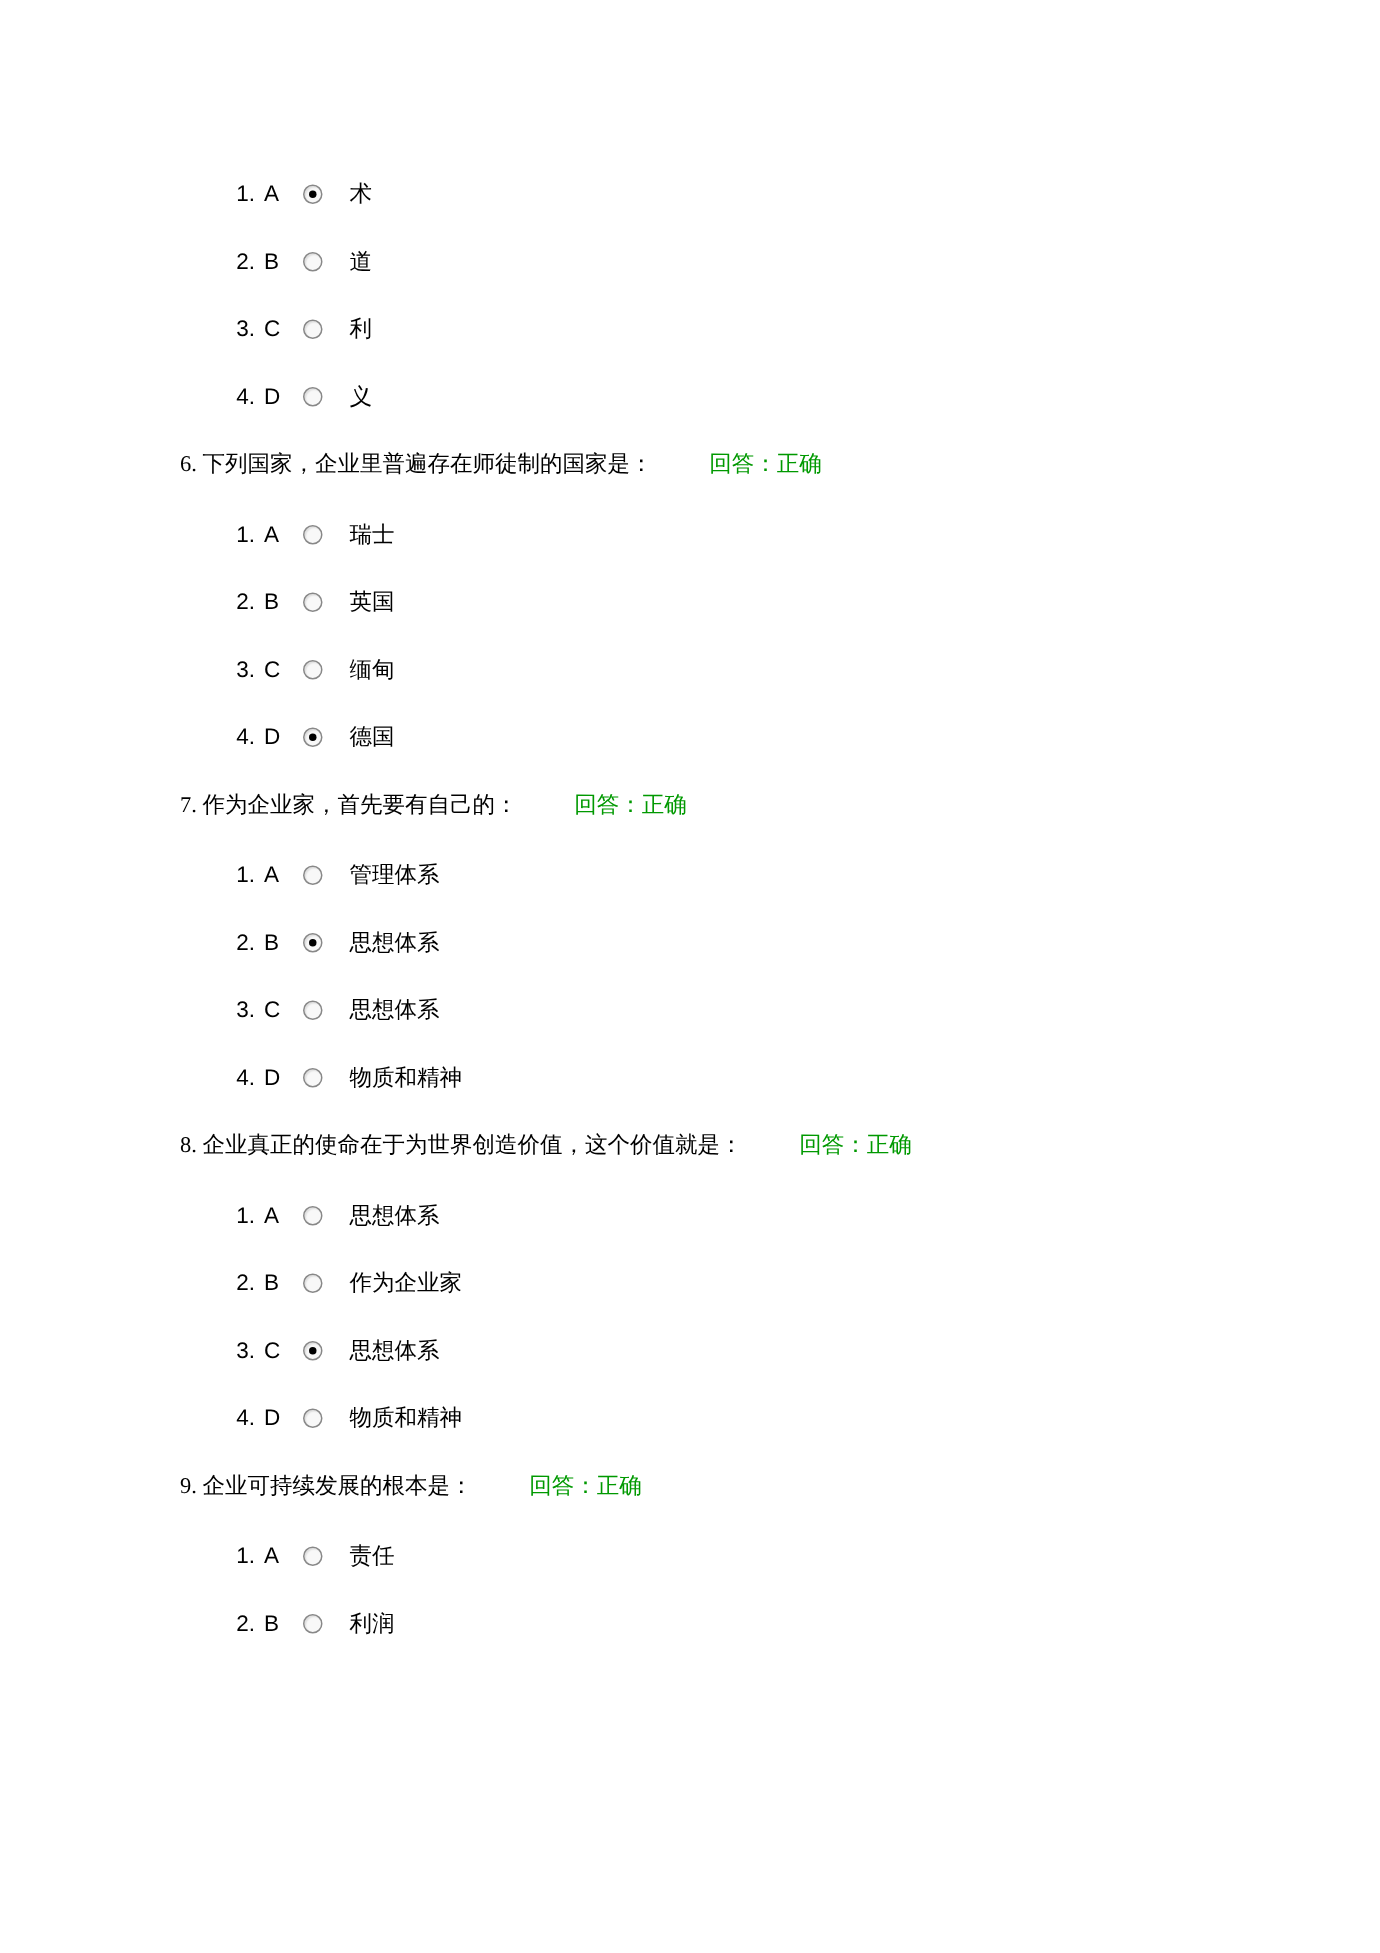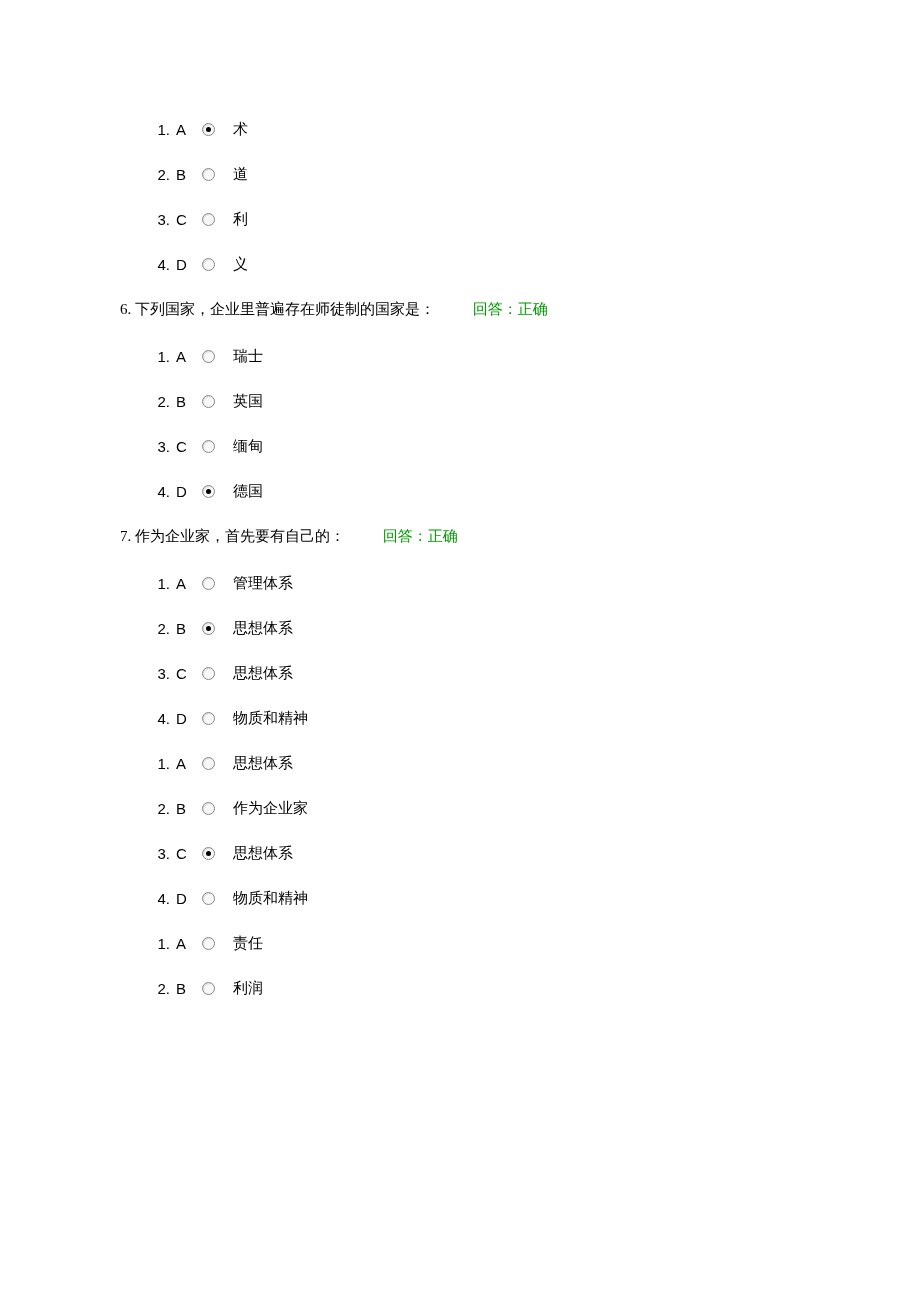--- a/index.html
+++ b/index.html
@@ -166,20 +166,25 @@
       <span class="opt-text">思想体系</span>
     </div>
     <div class="option-row">
       <span class="opt-num">4.</span>
       <span class="opt-letter">D</span>
       <span class="radio"></span>
       <span class="opt-text">物质和精神</span>
     </div>
   </div>
 
+  <div class="question-line">
+    <span class="q-num">8.</span>
+    <span class="q-text">企业真正的使命在于为世界创造价值，这个价值就是：</span>
+    <span class="feedback">回答：正确</span>
+  </div>
   <div class="options-block">
     <div class="option-row">
       <span class="opt-num">1.</span>
       <span class="opt-letter">A</span>
       <span class="radio"></span>
       <span class="opt-text">思想体系</span>
     </div>
     <div class="option-row">
       <span class="opt-num">2.</span>
       <span class="opt-letter">B</span>
@@ -193,20 +198,25 @@
       <span class="opt-text">思想体系</span>
     </div>
     <div class="option-row">
       <span class="opt-num">4.</span>
       <span class="opt-letter">D</span>
       <span class="radio"></span>
       <span class="opt-text">物质和精神</span>
     </div>
   </div>
 
+  <div class="question-line">
+    <span class="q-num">9.</span>
+    <span class="q-text">企业可持续发展的根本是：</span>
+    <span class="feedback">回答：正确</span>
+  </div>
   <div class="options-block">
     <div class="option-row">
       <span class="opt-num">1.</span>
       <span class="opt-letter">A</span>
       <span class="radio"></span>
       <span class="opt-text">责任</span>
     </div>
     <div class="option-row">
       <span class="opt-num">2.</span>
       <span class="opt-letter">B</span>

